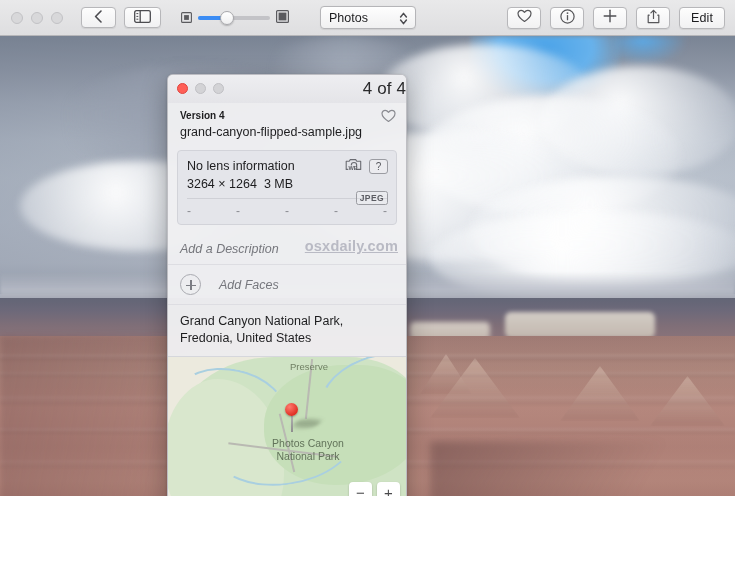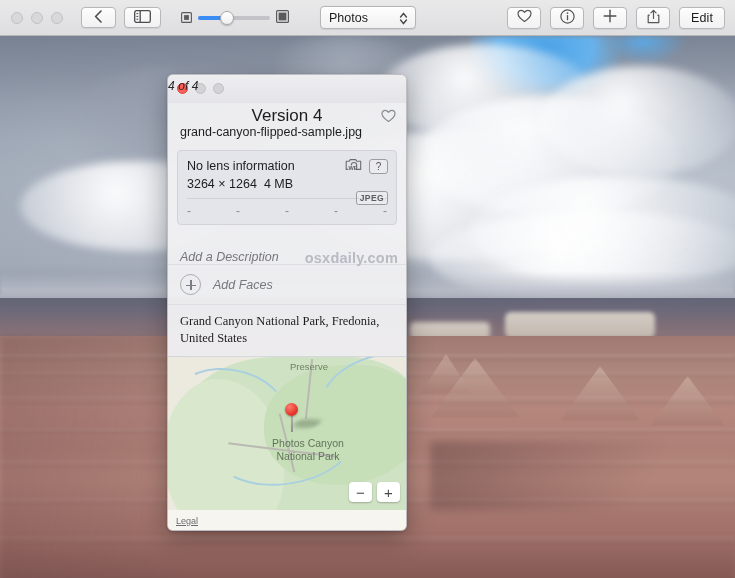--- a/index.html
+++ b/index.html
@@ -4,21 +4,21 @@
 <style>
   * { box-sizing: border-box; margin: 0; padding: 0; }
   html, body {
     width: 735px; height: 578px;
     overflow: hidden;
     font-family: "Liberation Sans", sans-serif;
     -webkit-font-smoothing: antialiased;
   }
   #app {
     position: relative;
-    width: 735px; height: 578px;
+    width: 735px; height: 496px;
     background: #0369a1;
     overflow: hidden;
   }
 
   
   .toolbar {
     position: absolute; top: 0; left: 0;
     width: 735px; height: 36px;
     background: linear-gradient(to bottom, #e9e9ea 0%, #dedee0 100%);
     border-bottom: 1px solid #b6b6b9;
@@ -219,29 +219,29 @@
     height: 28px; position: relative; flex: none;
     background: linear-gradient(to bottom, rgba(238,238,241,.98), rgba(228,228,232,.98));
   }
   .ip-traffic { position: absolute; left: 9px; top: 8px; display: flex; gap: 7px; }
   .ipl { width: 11px; height: 11px; border-radius: 50%; }
   .ipl.close { background: #ff5f57; border: 1px solid #e0443e; }
   .ipl.min   { background: #d3d3d6; border: 1px solid #c0c0c4; }
   .ipl.max   { background: #d3d3d6; border: 1px solid #c0c0c4; }
   .ip-title {
     position: absolute; left: 0; right: 0; top: 4px;
-    text-align: left; font-size: 12px; color: #2a2a2c;
-    font-weight: 400; letter-spacing: .1px; font-style: italic;
+    text-align: right; font-size: 17px; color: #2a2a2c;
+    font-weight: 400; letter-spacing: .1px;
   }
 
   .ip-version {
     position: relative; flex: none;
     padding: 4px 12px 9px 12px;
   }
-  .ip-version .v-name { font-size: 17px; font-weight: normal; color: #1d1d1f; line-height: 17px; text-align: center; }
+  .ip-version .v-name { font-size: 10px; font-weight: bold; color: #1d1d1f; line-height: 17px; }
   .ip-version .v-file { font-size: 12.5px; color: #1d1d1f; line-height: 17px; }
   .ip-version .v-date { font-size: 12.5px; color: #1d1d1f; line-height: 17px; }
   .v-date .dt-time { margin-left: 9px; }
   #fav-heart { position: absolute; right: 10px; top: 6px; }
 
   .exif-box {
     margin: 0 9px 0 9px; flex: none;
     background: #e4e5ea;
     border: 1px solid #d2d3d9;
     border-radius: 4px;
@@ -265,53 +265,53 @@
   }
   .exif-dashes {
     margin-top: 5px; border-top: 1px solid #cfd0d6;
     padding-top: 5px; display: flex; justify-content: space-between;
     padding-bottom: 2px;
   }
   .exif-dashes span { font-size: 12px; color: #8b8c92; }
 
   .field-row {
     flex: none; position: relative;
-    height: 30px; display: flex; align-items: flex-end;
+    height: 30px; display: flex; align-items: center;
     padding: 0 12px;
     border-top: 1px solid #dddde2;
   }
   .field-row.first { border-top: none; margin-top: 9px; }
   .placeholder-txt {
     font-size: 12.5px; font-style: italic; color: #76777d;
   }
   #watermark {
-    position: absolute; right: 8px; top: 16px;
+    position: absolute; right: 8px; top: 4px;
     font-size: 14.5px; font-weight: bold; color: #b9bac4;
     letter-spacing: .2px;
+    text-decoration: underline;
   }
 
   .faces-row {
     flex: none; height: 40px; display: flex; align-items: center;
-    padding: 15px 12px; gap: 12px;
+    padding: 15px 12px; gap: 18px;
     border-top: 1px solid #dddde2;
   }
   .plus-circle {
     width: 21px; height: 21px; border-radius: 50%;
     border: 1px solid #a9aab0; position: relative;
   }
   .plus-circle:before, .plus-circle:after {
     content: ""; position: absolute; background: #7c7d84;
   }
   .plus-circle:before { left: 4.5px; top: 9.5px; width: 10px; height: 1.4px; }
   .plus-circle:after  { top: 4.5px; left: 9.3px; height: 10px; width: 1.4px; }
 
   .location-row {
     flex: none; padding: 8px 12px 9px 12px;
     border-top: 1px solid #dddde2;
-    font-family: Liberation Serif, serif;
   }
   .location-row .loc-txt {
     font-size: 12.5px; color: #1d1d1f; line-height: 17px;
   }
 
   
   .map {
     flex: 1 1 auto; position: relative; overflow: hidden;
     background: #eceade;
     border-top: 1px solid #d6d7dc;
@@ -551,21 +551,21 @@
           <svg width="15" height="14" viewBox="0 0 15 14">
             <path d="M7.5 12.4C7.5 12.4 1 8.4 1 4.6 1 2.6 2.5 1.3 4.2 1.3c1.4 0 2.6 1 3.3 2 .7-1 1.9-2 3.3-2C12.5 1.3 14 2.6 14 4.6c0 3.8-6.5 7.8-6.5 7.8z" fill="none" stroke="#8a8b91" stroke-width="1.2" stroke-linejoin="round"></path>
           </svg>
         </span>
       </span>
     </div>
 
     <div class="exif-box">
       <div class="exif-line">No lens information</div>
       <div class="exif-dim">
-        <span>3264 × 1264</span><span class="sz">4 MB</span>
+        <span>3264 × 1264</span><span class="sz">3 MB</span>
       </div>
 
       <div class="exif-icons">
         <span>
           <svg width="18" height="15" viewBox="0 0 18 15">
             <path d="M1.2 4.2h3l1.1-1.6h5.4l1.1 1.6h3.9v8.2H1.2z" fill="none" stroke="#6a6b71" stroke-width="1.1" stroke-linejoin="round"></path>
             <circle cx="9" cy="8.2" r="2.7" fill="none" stroke="#6a6b71" stroke-width="1.1"></circle>
             <rect x="3.3" y="8.4" width="7.6" height="5.8" fill="#e4e5ea"></rect>
             <text x="3.6" y="13.4" font-family="Liberation Sans, sans-serif" font-size="5.6" font-weight="bold" fill="#5b5c62">WB</text>
           </svg>

